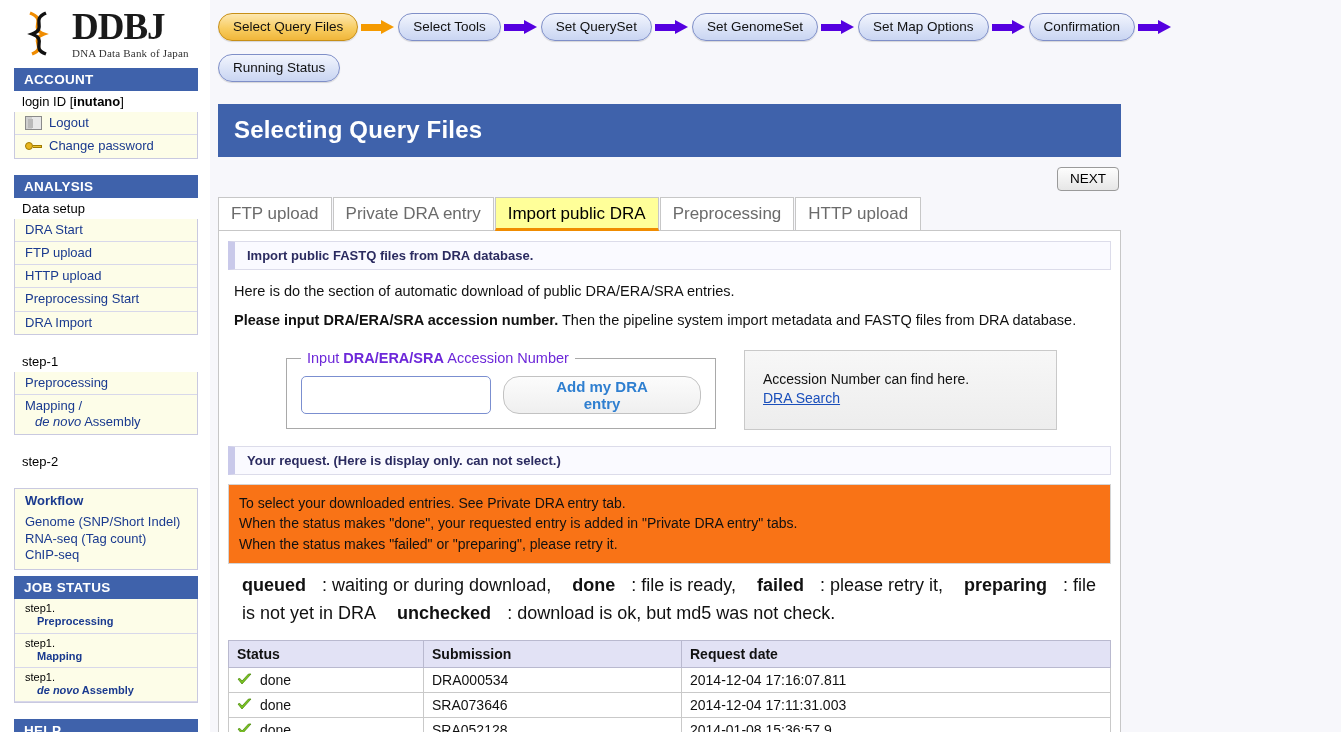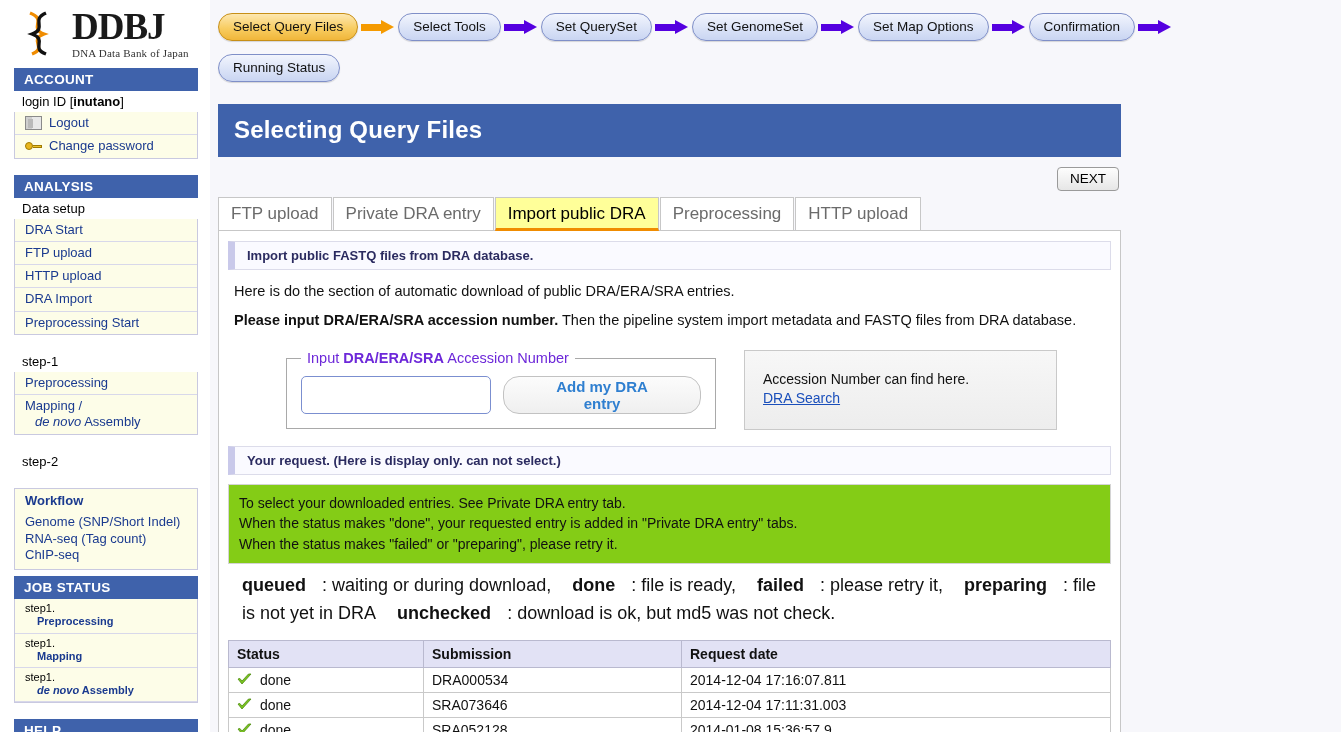--- a/index.html
+++ b/index.html
@@ -213,21 +213,21 @@
   .find-box {
     width: 313px; min-height: 80px;
     border: 1px solid #c9c9c9;
     background: linear-gradient(180deg,#f7f7f7,#ededed);
     padding: 20px 0 0 18px;
     font-size: 14px; color: #111;
   }
   .find-box a { display: block; margin-top: 3px; color: #1a4fbb; text-decoration: underline; cursor: pointer; }
 
   .notebox {
-    border: 1px solid #d4d4d4; background: #84cc16;
+    border: 1px solid #d4d4d4; background: #f97316;
     font-size: 14px; color: #111;
     padding: 8px 10px 9px;
     margin-top: 9px; line-height: 1.45;
   }
   .legend {
     font-size: 18px; color: #111;
     padding: 8px 6px 6px 14px; line-height: 1.55;
   }
   .legend b { font-weight: bold; }
   .legend .sp { display: inline-block; width: 16px; }
@@ -284,22 +284,22 @@
         <span>Change password</span>
       </div>
     </div>
 
     <div class="sec-head">ANALYSIS</div>
     <div class="plain-row">Data setup</div>
     <div class="nav-box">
       <div class="nav-item">DRA Start</div>
       <div class="nav-item">FTP upload</div>
       <div class="nav-item">HTTP upload</div>
+      <div class="nav-item">Preprocessing Start</div>
       <div class="nav-item">DRA Import</div>
-      <div class="nav-item">Preprocessing Start</div>
     </div>
 
     <div class="group-label">step-1</div>
     <div class="nav-box">
       <div class="nav-item">Preprocessing</div>
       <div class="nav-item">
         <span>Mapping /</span>
         <span class="indent"><i class="ital">de novo</i> <span>Assembly</span></span>
       </div>
     </div>

